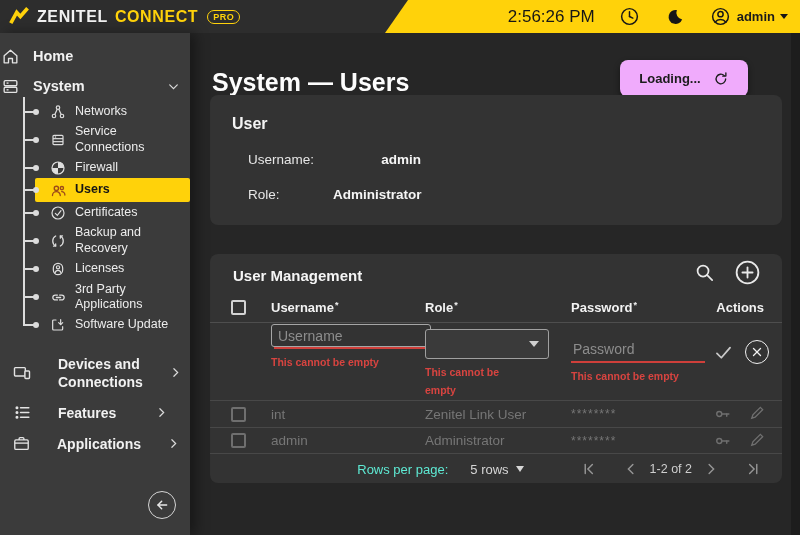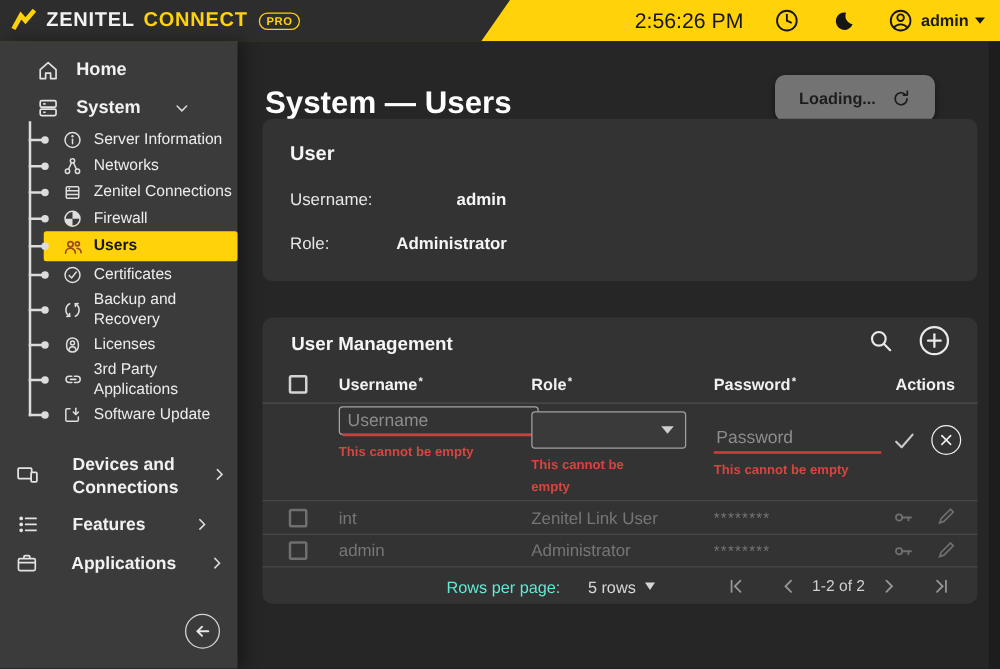--- a/index.html
+++ b/index.html
@@ -21,21 +21,21 @@
   .clock-time{font-size:17px;color:#161616;margin-right:24px;}
   .tb-icon{display:flex;align-items:center;color:#161616;}
   .gap-lg{margin-right:26px;}
   .admin-label{font-size:13px;font-weight:700;margin-left:6px;}
   .caret-dn{width:0;height:0;border-left:4px solid transparent;border-right:4px solid transparent;
      border-top:5px solid #161616;margin-left:5px;}
 
   
   .sidebar{position:absolute;left:0;top:33px;width:190px;height:502px;background:#3b3b3b;
      box-shadow:6px 0 12px rgba(0,0,0,.38);padding-top:8px;color:#ececec;z-index:2;}
-  .nav-top{display:flex;align-items:center;gap:13px;padding:5px 28px;height:30px;cursor:pointer;}
+  .nav-top{display:flex;align-items:center;gap:13px;padding:5px 0;height:30px;cursor:pointer;}
   .nav-top .lbl{font-size:14.5px;font-weight:600;color:#f1f1f1;}
   .nav-top .ico{width:20px;display:flex;justify-content:center;color:#e3e3e3;}
   .nav-top .chev{margin-left:auto;margin-right:10px;color:#dcdcdc;display:flex;}
   .nav-tree{position:relative;margin-left:23px;}
   .tree-line{position:absolute;left:0;top:-4px;bottom:10px;width:2px;background:#dcdcdc;}
   .nav-child{position:relative;display:flex;align-items:center;gap:8px;padding:2px 2px 2px 26px;
      min-height:21px;cursor:pointer;}
   .nav-child .ico{width:18px;flex:none;display:flex;justify-content:center;color:#dedede;}
   .nav-child .lbl{font-size:12.5px;font-weight:500;color:#ececec;line-height:1.25;max-width:112px;}
   .connector{position:absolute;left:0;top:50%;width:11px;height:2px;background:#dcdcdc;transform:translateY(-50%);}
@@ -49,29 +49,29 @@
   .nav-bottom .lbl{font-size:14px;font-weight:600;color:#f1f1f1;line-height:1.3;max-width:105px;}
   .nav-bottom .chev{margin-left:auto;margin-right:10px;color:#dcdcdc;display:flex;}
   .mt13{margin-top:13px;} .mt8{margin-top:0;}
   .back-btn{position:absolute;right:14px;top:458px;width:28px;height:28px;border:1.5px solid #d5d5d5;
      border-radius:50%;display:flex;align-items:center;justify-content:center;color:#e8e8e8;cursor:pointer;}
 
   
   .main{position:absolute;left:190px;top:33px;right:0;bottom:0;background:#262626;}
   .scroll-strip{position:absolute;right:0;top:0;bottom:0;width:9px;background:rgba(0,0,0,.22);}
   .page-title{position:absolute;left:22px;top:18px;font-size:25px;font-weight:700;color:#fdfdfd;}
-  .loading-btn{position:absolute;left:430px;top:27px;width:128px;height:37px;background:#737373;
+  .loading-btn{position:absolute;left:430px;top:27px;width:128px;height:37px;background:#f0abfc;
      border:none;border-radius:8px;display:flex;align-items:center;justify-content:center;gap:12px;
      font-family:inherit;font-size:13px;font-weight:700;color:#1c1c1c;cursor:pointer;
      box-shadow:0 3px 6px rgba(0,0,0,.45);}
 
   .card{position:absolute;left:20px;width:572px;background:#333333;border-radius:8px;}
   .user-card{top:62px;height:130px;}
   .card-title{position:absolute;left:22px;top:20px;font-size:16px;font-weight:700;color:#f5f5f5;}
-  .field-row{position:absolute;left:22px;display:flex;align-items:center;justify-content:flex-end;}
+  .field-row{position:absolute;left:38px;display:flex;align-items:center;justify-content:flex-end;}
   .field-label{width:85px;font-size:13.5px;color:#e6e6e6;}
   .field-value{display:inline-block;width:88px;text-align:right;font-size:13.5px;font-weight:700;color:#f5f5f5;}
 
   .um-card{top:221px;height:229px;}
   .um-title{position:absolute;left:23px;top:13px;font-size:15px;font-weight:700;color:#f5f5f5;}
   .um-search{position:absolute;right:66px;top:7px;color:#e9e9e9;cursor:pointer;display:flex;}
   .um-add{position:absolute;right:20px;top:4px;color:#e9e9e9;cursor:pointer;display:flex;}
   .t-grid{display:grid;grid-template-columns:40px 154px 146px 142px 1fr;align-items:center;
      padding-left:21px;padding-right:18px;position:absolute;left:0;right:0;}
   .t-head{top:38px;height:31px;border-bottom:1px solid #4e4e4e;}
@@ -185,31 +185,20 @@
       <span class="chev">
         <svg width="13" height="13" viewBox="0 0 24 24" fill="none" stroke="currentColor" stroke-width="2.2" stroke-linecap="round">
             <polyline points="5,9 12,16 19,9"></polyline>
           </svg>
       </span>
     </div>
 
     <div class="nav-tree">
       <div class="tree-line"></div>
 
-      <div class="nav-child">
-        <span class="connector"></span>
-        <span class="ico">
-          <svg width="16" height="16" viewBox="0 0 24 24" fill="none" stroke="currentColor" stroke-width="1.8" stroke-linecap="round">
-            <circle cx="12" cy="12" r="9"></circle>
-              <line x1="12" y1="11" x2="12" y2="16.5"></line>
-              <circle cx="12" cy="7.4" r="0.6" fill="currentColor"></circle>
-            </svg>
-        </span>
-        <span class="lbl">Server Information</span>
-      </div>
 
       <div class="nav-child">
         <span class="connector"></span>
         <span class="ico">
           <svg width="16" height="16" viewBox="0 0 24 24" fill="none" stroke="currentColor" stroke-width="1.8">
             <circle cx="12" cy="5.5" r="2.6"></circle>
               <circle cx="6" cy="18" r="2.6"></circle>
               <circle cx="18" cy="18" r="2.6"></circle>
             <line x1="10.8" y1="7.8" x2="7.2" y2="15.8"></line>
               <line x1="13.2" y1="7.8" x2="16.8" y2="15.8"></line>
@@ -221,21 +210,21 @@
       <div class="nav-child">
         <span class="connector"></span>
         <span class="ico">
           <svg width="16" height="16" viewBox="0 0 24 24" fill="none" stroke="currentColor" stroke-width="1.8">
             <rect x="4.5" y="5" width="15" height="14" rx="1.5"></rect>
               <line x1="4.5" y1="10" x2="19.5" y2="10"></line>
             <line x1="4.5" y1="14.5" x2="19.5" y2="14.5"></line>
               <line x1="7.2" y1="7.5" x2="9.2" y2="7.5"></line>
             </svg>
         </span>
-        <span class="lbl">Zenitel Connections</span>
+        <span class="lbl">Service Connections</span>
       </div>
 
       <div class="nav-child">
         <span class="connector"></span>
         <span class="ico">
           <svg width="16" height="16" viewBox="0 0 24 24" fill="none" stroke="currentColor" stroke-width="1.8">
             <circle cx="12" cy="12" r="9"></circle>
             <path d="M12,3 A9,9 0 0 1 21,12 L12,12 Z" fill="currentColor" stroke="none"></path>
             <path d="M12,12 L12,21 A9,9 0 0 1 3,12 Z" fill="currentColor" stroke="none"></path>
             </svg>

